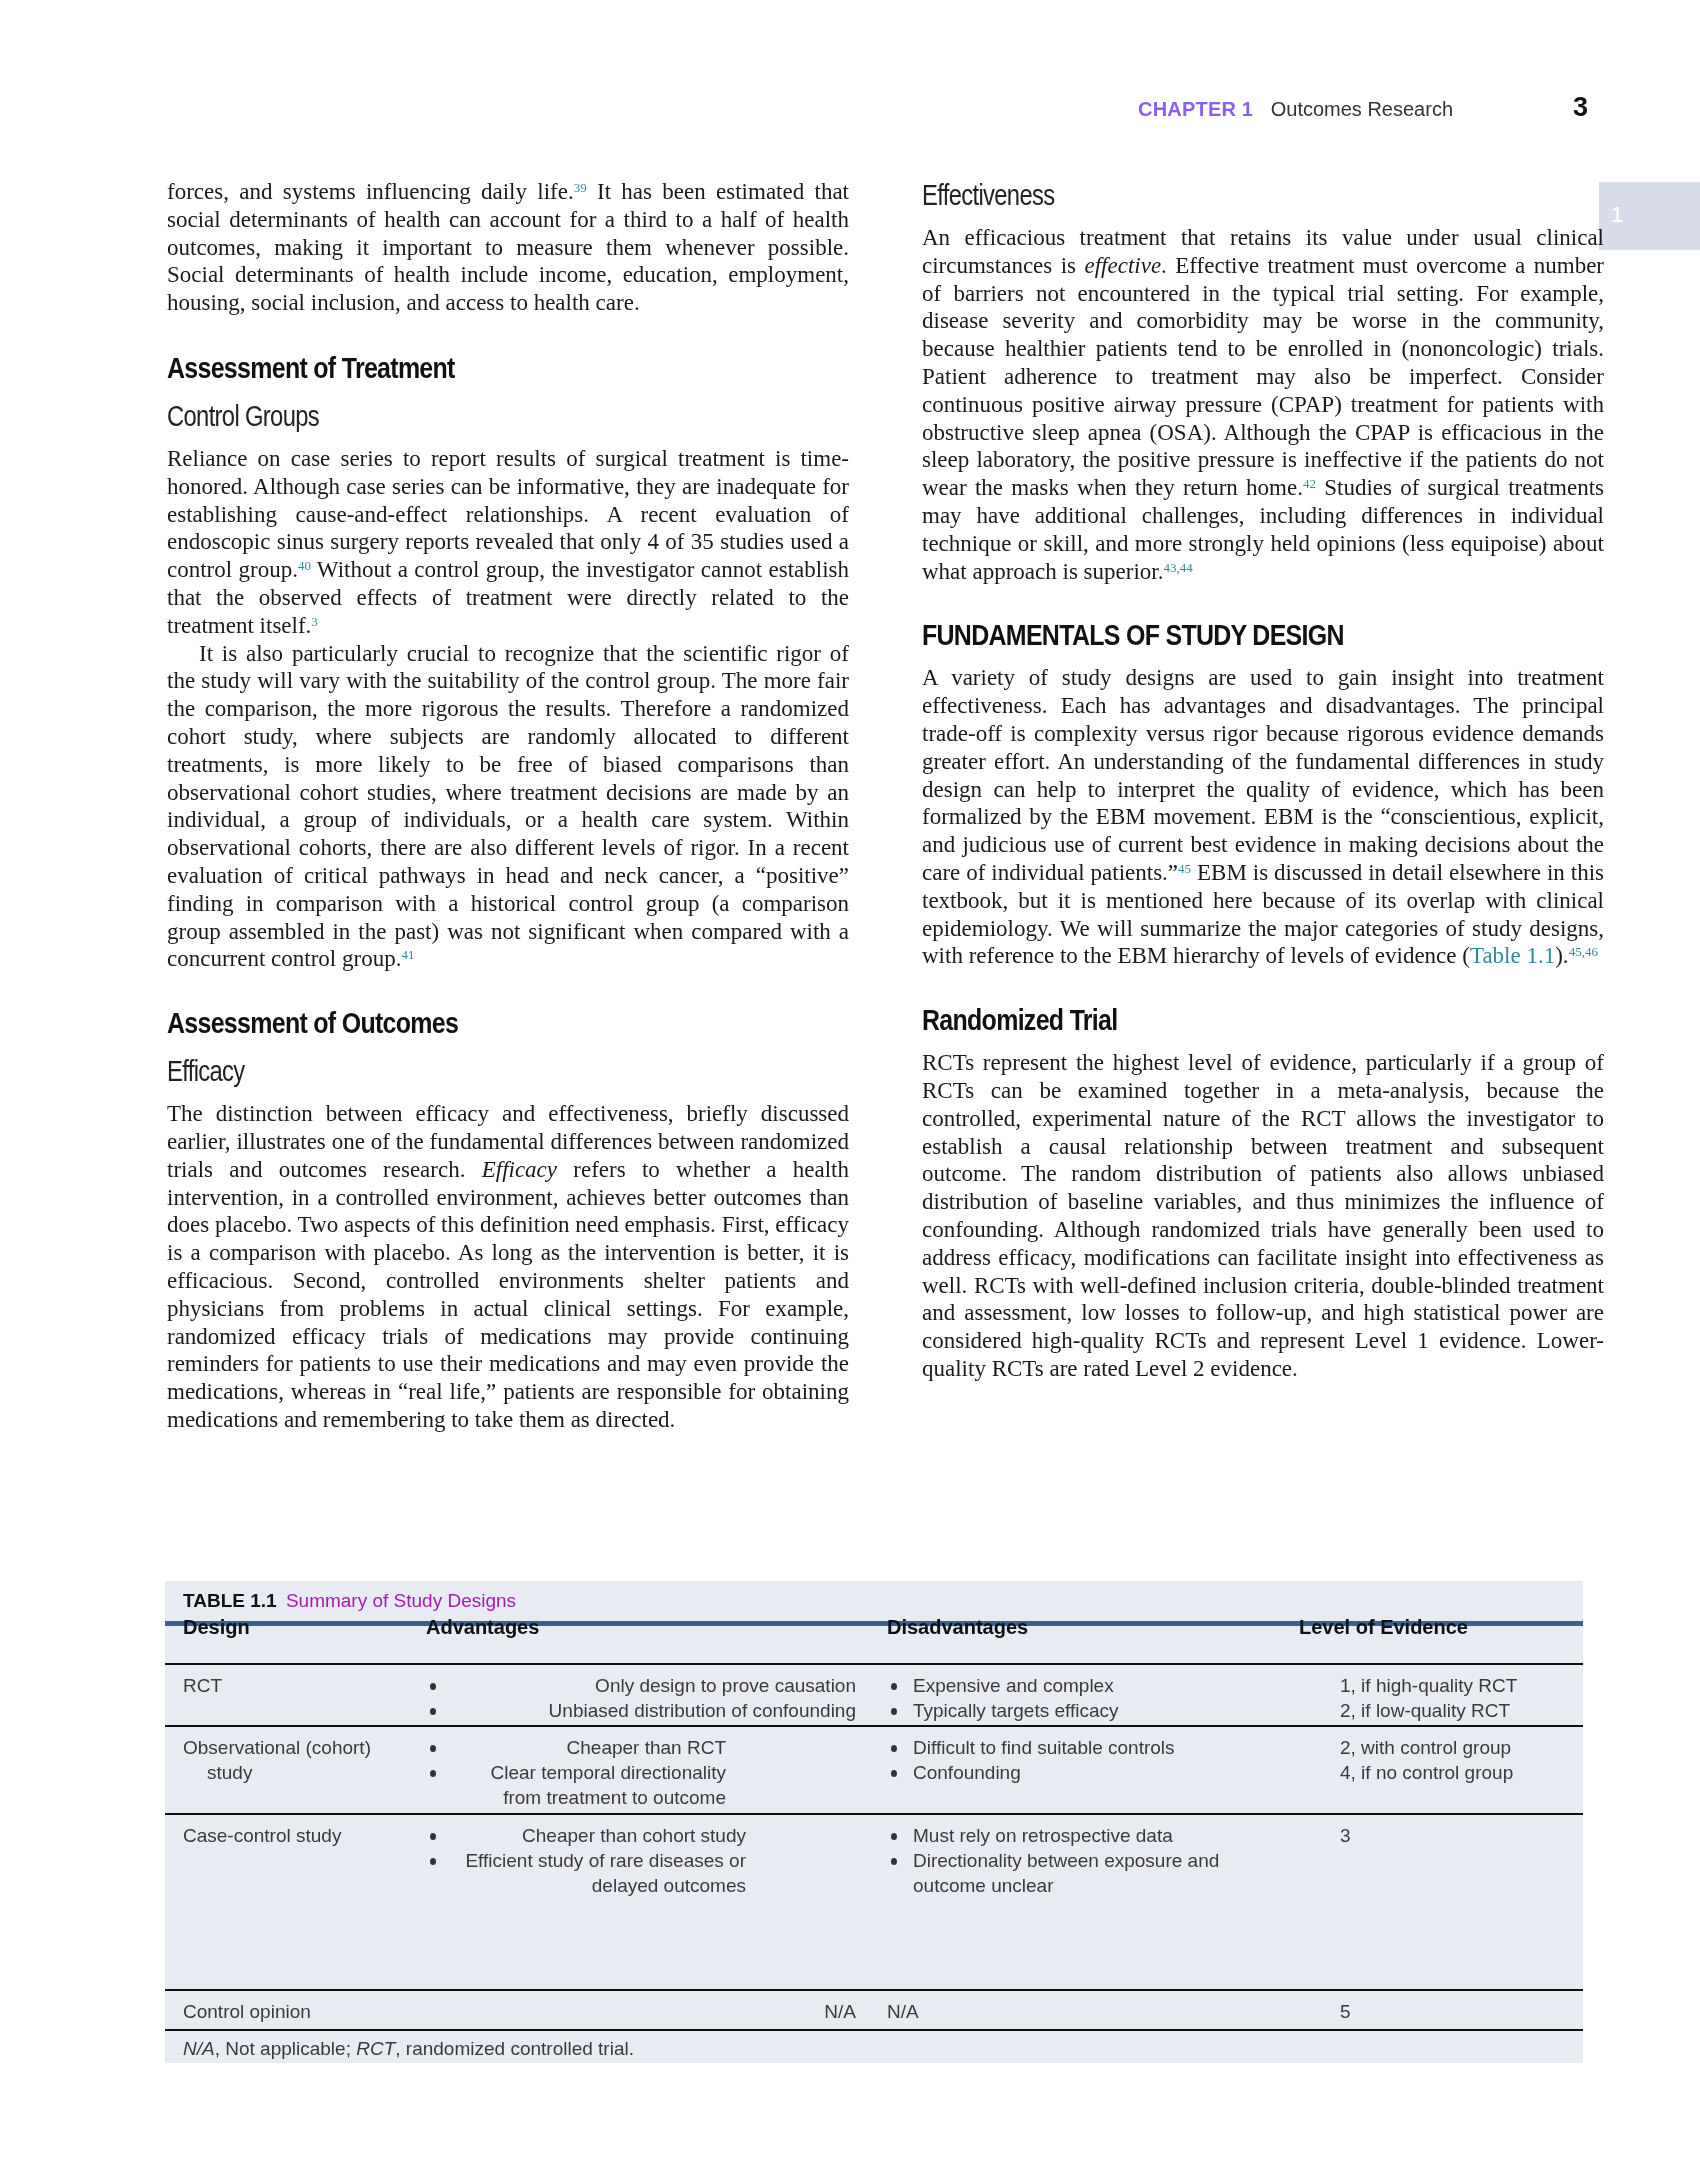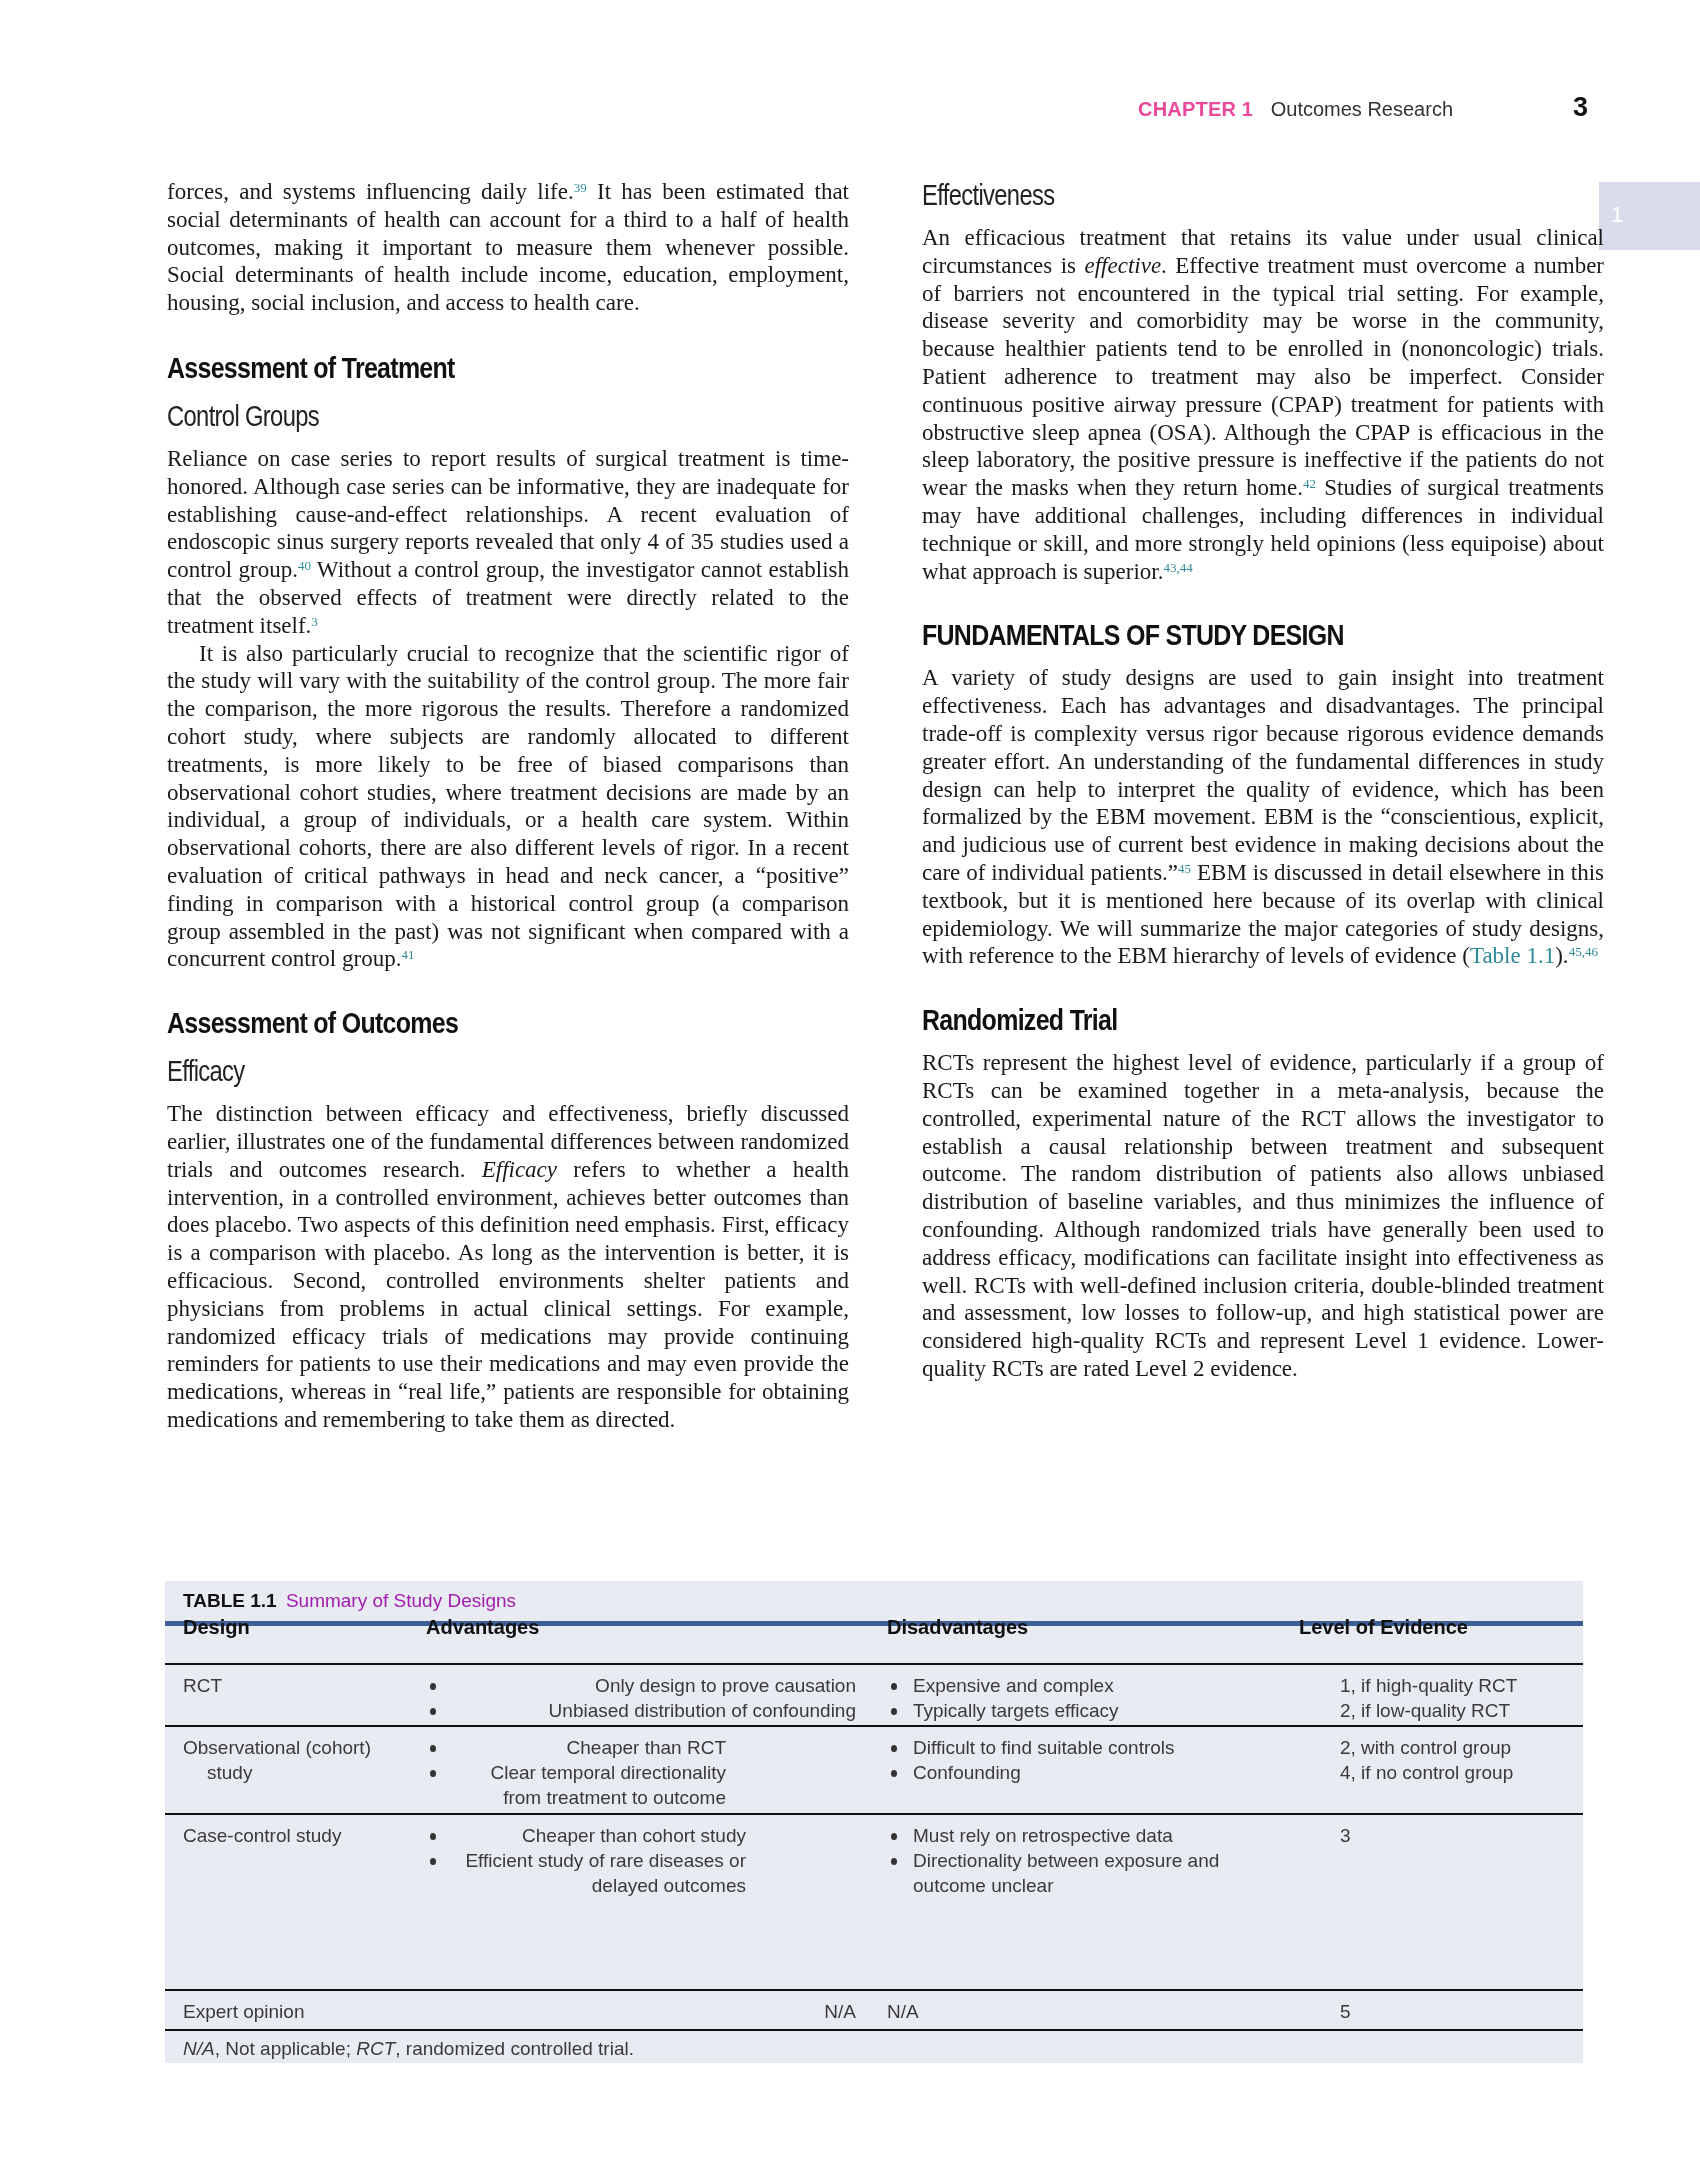--- a/index.html
+++ b/index.html
@@ -4,21 +4,21 @@
 <style>
   html, body { margin: 0; padding: 0; }
   body {
     width: 1700px; height: 2175px; position: relative; background: #ffffff;
     color: #1a1a1a; overflow: hidden;
   }
   .running-header {
     position: absolute; top: 96px; left: 1138px; width: 450px; height: 30px;
     font-family: "Liberation Sans", sans-serif; font-size: 20px; line-height: 26px;
   }
-  .running-header .chap { font-weight: bold; color: #ec4899; letter-spacing: 0.2px; }
+  .running-header .chap { font-weight: bold; color: #8b5cf6; letter-spacing: 0.2px; }
   .running-header .title { color: #333; margin-left: 12px; }
   .running-header .pnum {
     position: absolute; right: 0; top: -2px; font-weight: bold; font-size: 27px; color: #111;
   }
   .chapter-tab {
     position: absolute; left: 1599px; top: 182px; width: 101px; height: 68px;
     background: #d9dcea;
     font-family: "Liberation Sans", sans-serif; font-size: 22px; color: #ffffff;
   }
   .chapter-tab span { position: absolute; left: 12px; top: 20px; }
@@ -195,21 +195,21 @@
     </ul>
       </div>
     <div class="cell lvl-cell">
         <div>3</div>
       </div>
   </div>
 
 
   <div class="row" style="top:408px;height:40px">
     <div class="cell design-cell">
-        <div>Expert opinion</div>
+        <div>Control opinion</div>
       </div>
     <div class="cell adv-cell">
         <div>N/A</div>
       </div>
     <div class="cell dis-cell">
         <div>N/A</div>
       </div>
     <div class="cell lvl-cell">
         <div>5</div>
       </div>

